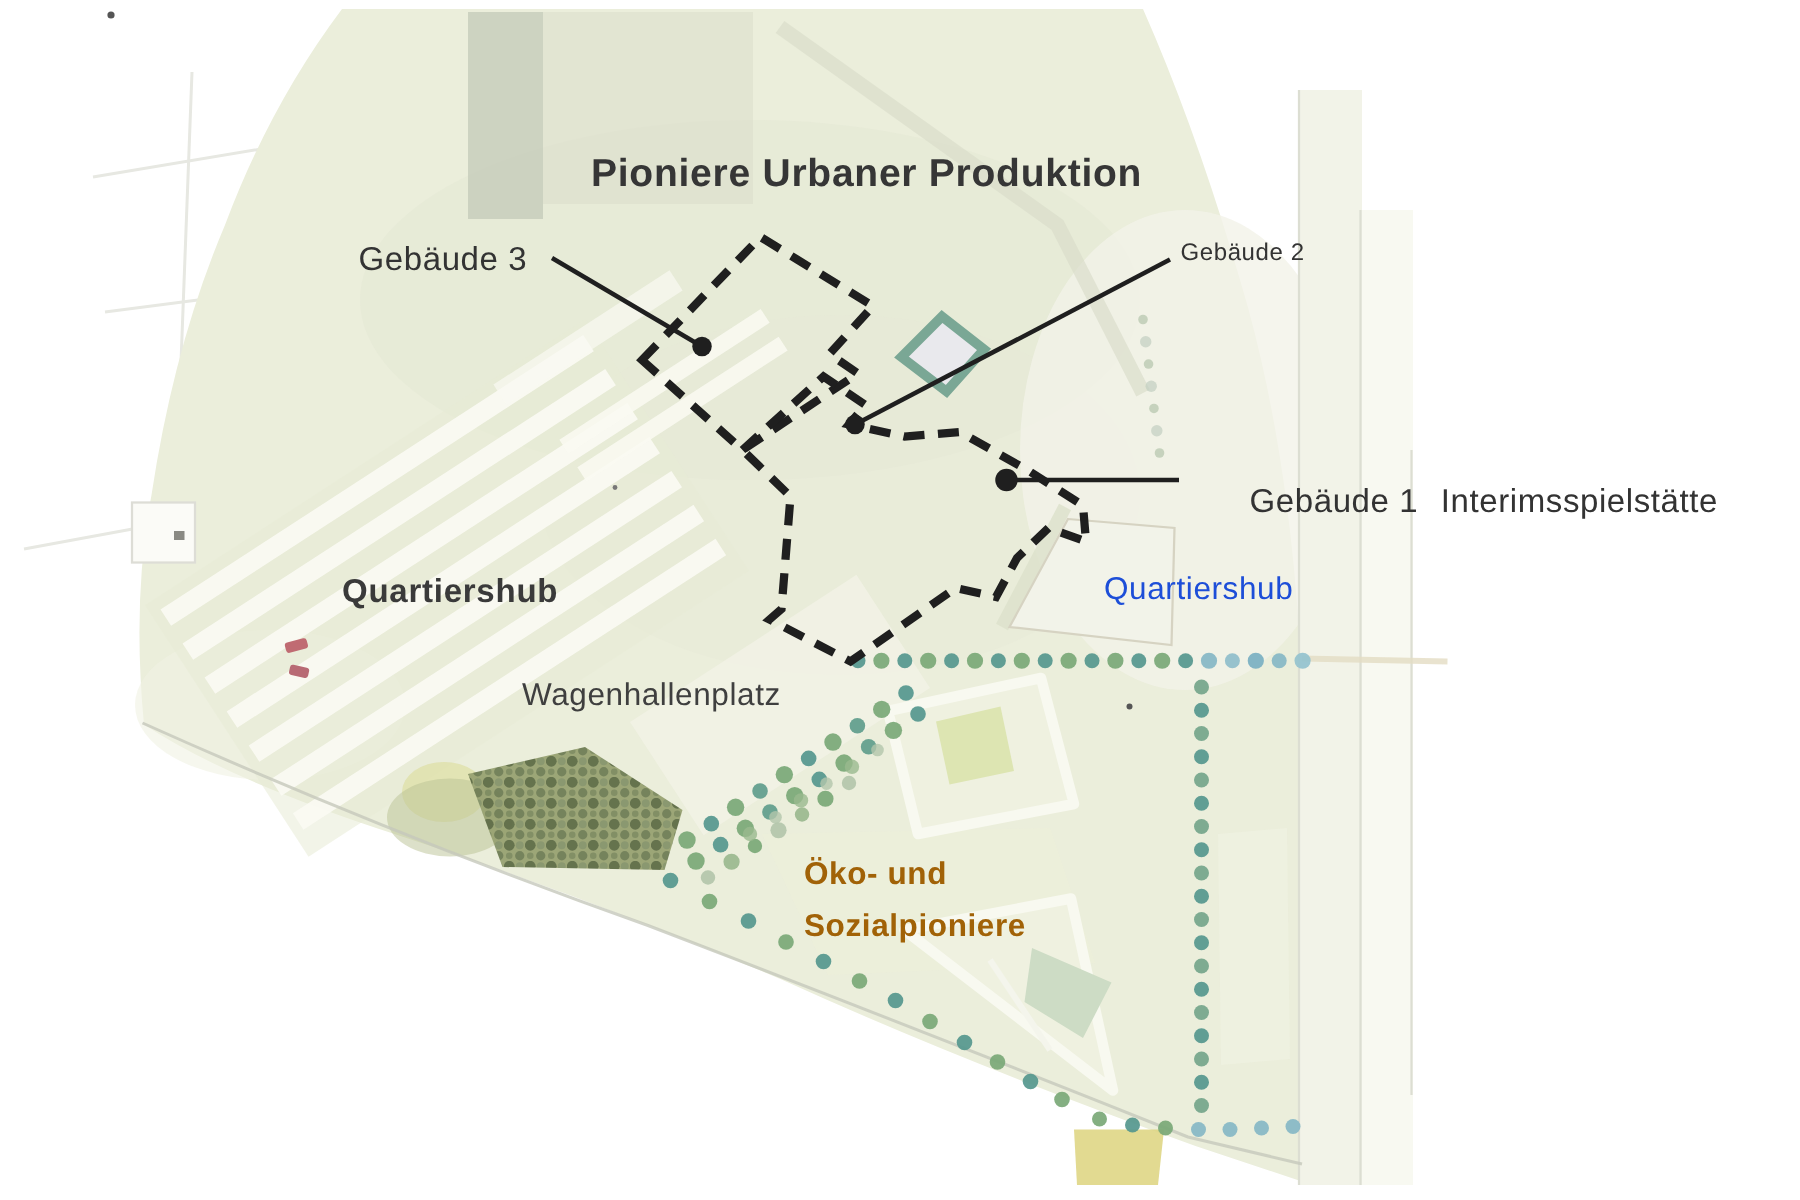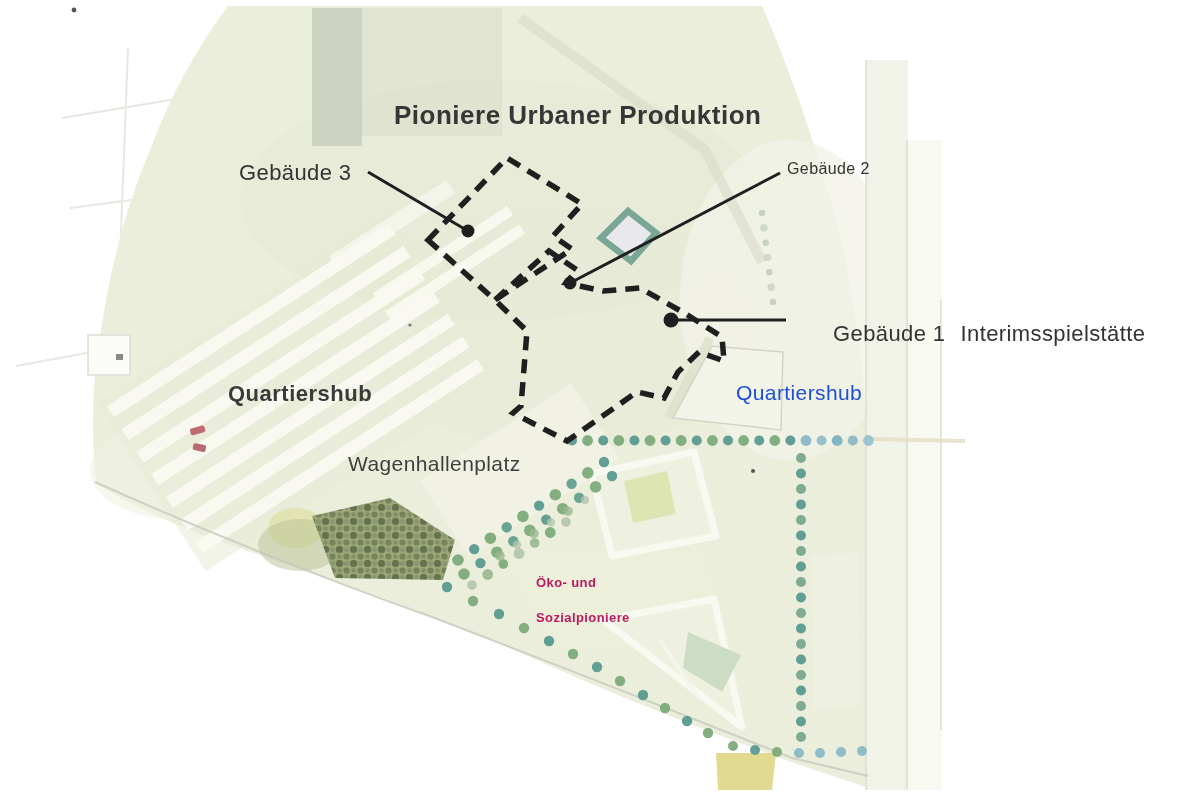--- a/index.html
+++ b/index.html
@@ -9,21 +9,21 @@
   .map-label{position:absolute;color:var(--c-label-text,#333);white-space:nowrap;
              -webkit-user-select:none;user-select:none;}
   .lbl-title{left:394px;top:100px;font-size:26px;font-weight:700;letter-spacing:.5px;color:#363636;}
   .lbl-geb3{left:210px;top:160px;font-size:22px;letter-spacing:.4px;margin-left:29px;}
   .lbl-geb2{left:787px;top:160px;font-size:16px;letter-spacing:.4px;}
   .lbl-geb1{left:833px;top:309px;font-size:22px;letter-spacing:.4px;margin-top:12px;}
   .lbl-geb1 .gap{display:inline-block;width:15px;}
   .lbl-wagenhallen{left:228px;top:381px;font-size:22px;font-weight:700;letter-spacing:.5px;color:#3a3a3a;}
   .lbl-wagenhallenplatz{left:348px;top:452px;font-size:21px;letter-spacing:.4px;color:#3f3f3f;}
   .lbl-quartiershub{left:736px;top:381px;font-size:21px;letter-spacing:.4px;color:#1d4ed8;}
-  .lbl-oeko{left:536px;top:565px;font-size:13px;font-weight:700;line-height:35px;letter-spacing:.4px;color:#be185d;}
+  .lbl-oeko{left:536px;top:565px;font-size:21px;font-weight:700;line-height:35px;letter-spacing:.4px;color:#a16207;}
   .dashline{stroke:var(--c-outline-dash,#1f1f1f);}
   .leader{stroke:var(--c-outline-dash,#1f1f1f);}
   .marker{fill:var(--c-outline-dash,#1f1f1f);}
 </style>
 </head>
 <body>
 
 <div class="stage">
 
   <svg id="map-svg" width="1200" height="800" viewBox="0 0 1200 800">

